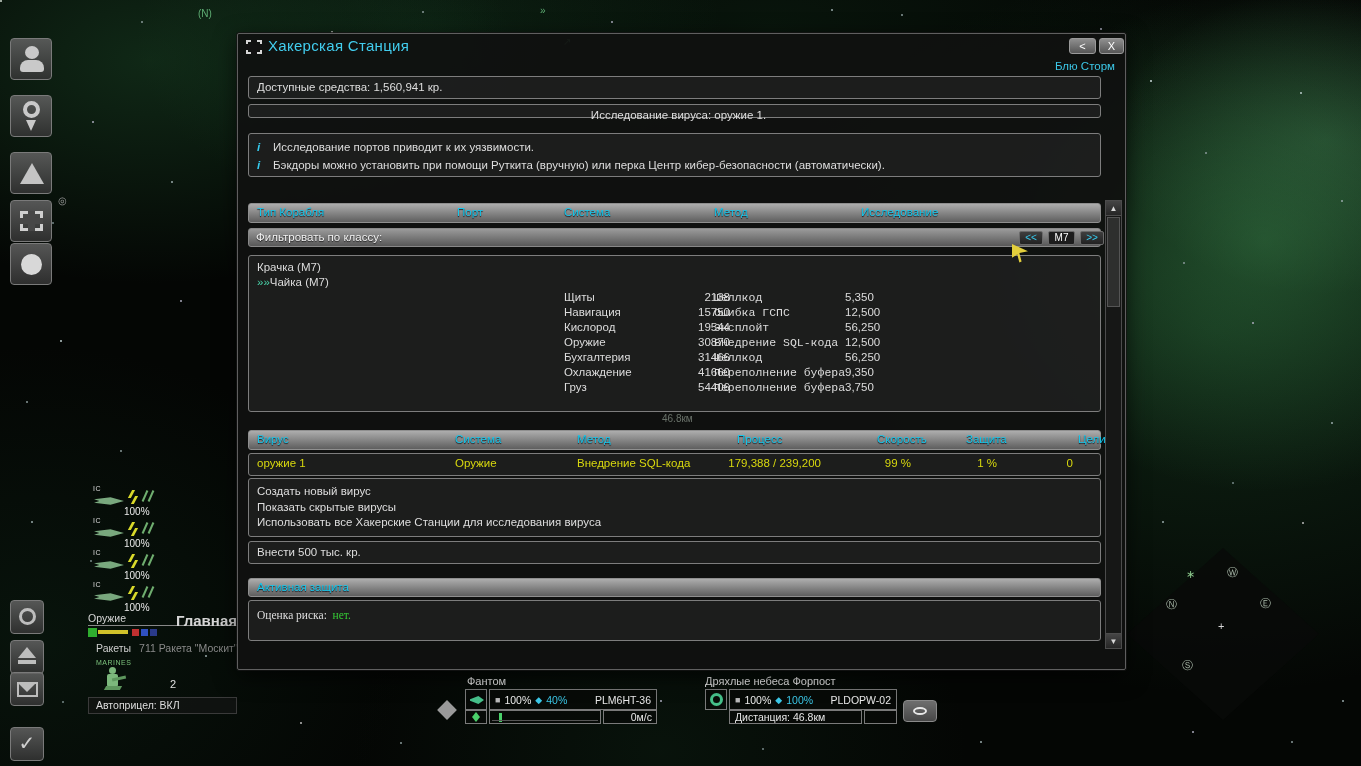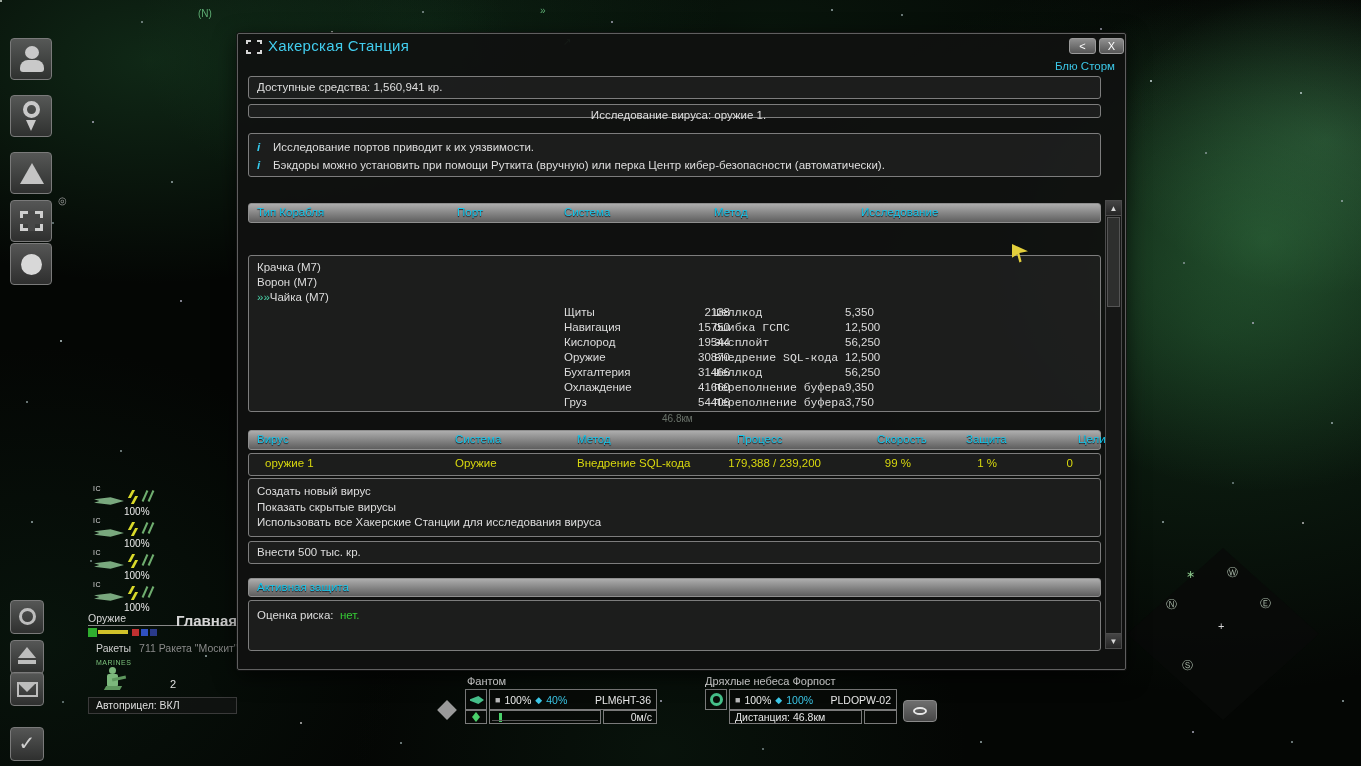--- a/index.html
+++ b/index.html
@@ -164,29 +164,29 @@
   .ship-name { left:8px; }
   .pfx { color:#49d2a8; }
   .c2 { left:421px; width:60px; text-align:right; }
   .c3 { left:315px; } .c4 { left:465px;font-family:Liberation Mono, monospace; } .c5 { left:596px; }
   .h1 { left:8px; } .h2 { left:208px; } .h3 { left:315px; } .h4c { left:465px; } .h5c { left:596px;margin-left:16px; }
   .t2h1 { left:8px; } .t2h2 { left:206px; } .t2h3 { left:328px; } .t2h4 { left:488px;text-align:right; }
   .t2h5 { left:628px; } .t2h6 { left:717px; } .t2h7 { left:829px; }
   .box-virus { top:419px; height:23px; }
   .vrow { position:relative; height:18px; margin-top:3px; font-size:11.5px; color:#d8d80e; }
   .vrow span { position:absolute; top:0; white-space:nowrap; }
-  .v1 { left:16px; } .v2 { left:206px; } .v3 { left:328px; }
+  .v1 { left:8px; } .v2 { left:206px; } .v3 { left:328px; }
   .v4 { left:432px; width:140px; text-align:right; }
   .v5 { left:582px; width:80px; text-align:right; }
   .v6 { left:688px; width:60px; text-align:right; }
   .v7 { left:766px; width:58px; text-align:right; }
   .box-actions { top:444px; height:59px; padding:5px 8px; }
   .actline { line-height:15.5px; }
   .box-deposit { top:507px; height:23px; line-height:21px; padding-left:8px; }
-  .box-risk { top:566px; height:51px; padding:4px 8px; }
+  .box-risk { top:566px; height:41px; padding:4px 8px;font-family:Liberation Serif, serif; }
   .riskline { line-height:20px; }
   .riskval { color:#35cc35; }
   
   .sbar { position:absolute; left:867px; top:166px; width:17px; height:449px; background:#161716; border:1px solid #4c4c4c; }
   .sarr { position:absolute; left:0; width:15px; height:15px; background:linear-gradient(#454545,#262626); border-bottom:1px solid #4c4c4c;
     color:#d8d8d8; font-size:8px; line-height:15px; text-align:center; }
   .sarr.dn { bottom:0; top:auto; border-top:1px solid #4c4c4c; border-bottom:none; }
   .sthumb { position:absolute; left:1px; top:16px; width:13px; height:90px; background:#2e2f2e; border:1px solid #555; }
 
   .cursor { position:absolute; left:1012px; top:244px; width:16px; height:19px; z-index:60; background:#e3cf3c;
@@ -378,27 +378,30 @@
     </div>
 
     <div class="metal t1head">
       <span class="h1">Тип Корабля</span>
       <span class="h2">Порт</span>
       <span class="h3">Система</span>
       <span class="h4c">Метод</span>
       <span class="h5c">Исследование</span>
     </div>
 
+    <div class="filterbar">
+      <span class="flabel">Фильтровать по классу:</span>
+      <span class="fbtn fb-prev">&lt;&lt;</span>
+      <span class="fval">M7</span>
+      <span class="fbtn fb-next">&gt;&gt;</span>
+    </div>
 
     <div class="gbox box-list">
       <div class="lrow">
         <span class="ship-name"><i class="pfx" style="font-style:normal"></i><i style="font-style:normal">Крачка (M7)</i></span>
-      </div>
-      <div class="lrow">
-        <span class="ship-name"><i class="pfx" style="font-style:normal"></i><i style="font-style:normal">Ворон (M7)</i></span>
       </div>
       <div class="lrow">
         <span class="ship-name"><i class="pfx" style="font-style:normal">»»</i><i style="font-style:normal">Чайка (M7)</i></span>
       </div>
       <div class="lrow">
         <span class="c2">2138</span>
         <span class="c3">Щиты</span>
         <span class="c4">Шеллкод</span>
         <span class="c5">5,350</span>
       </div>

